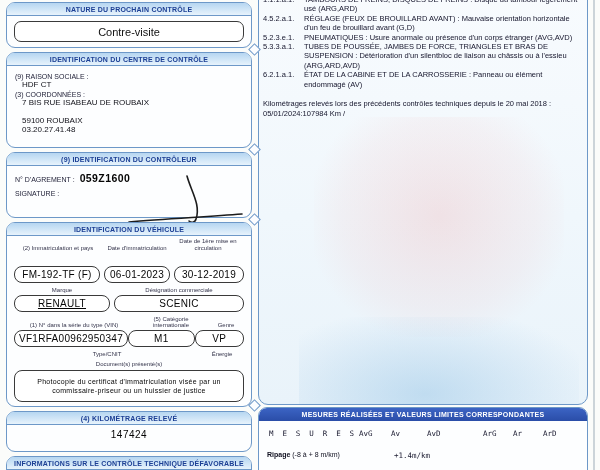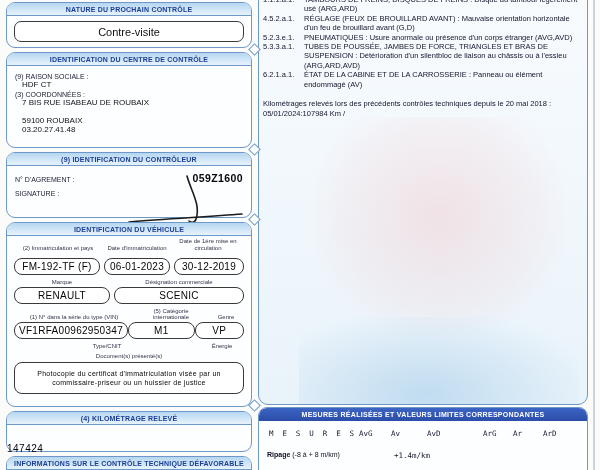--- a/index.html
+++ b/index.html
@@ -126,52 +126,52 @@
     <div class="lbl" style="margin-top:2px;">(3) COORDONNÉES :</div>
     <div class="txt8" style="margin-left:7px;">7 BIS RUE ISABEAU DE ROUBAIX</div>
     <div class="txt8" style="margin-left:7px; margin-top:9px;">59100 ROUBAIX</div>
     <div class="txt8" style="margin-left:7px;">03.20.27.41.48</div>
   </div>
 </div>
 
 <div class="sec" style="top:152px; height:66px;">
   <div class="sec-h">(9) IDENTIFICATION DU CONTRÔLEUR</div>
   <div style="padding:6px 8px; position:relative; height:51px;">
-    <div style="display:flex; align-items:baseline; gap:5px;justify-content:space-between;">
+    <div style="display:flex; align-items:baseline; gap:5px;">
       <span class="lbl">N° D'AGREMENT :</span>
       <span class="val-bold">059Z1600</span>
     </div>
     <div class="lbl" style="margin-top:6px;">SIGNATURE :</div>
     <svg class="sig" width="128" height="50" viewBox="0 0 128 50">
       <path d="M70,2 C74,17 84,31 79,45 C78,49 74,49 72,47" fill="none" stroke="#1c1c1c" stroke-width="1.6" stroke-linecap="round"></path>
       <path d="M12,48 C45,45 86,43 125,40" fill="none" stroke="#1c1c1c" stroke-width="1.6" stroke-linecap="round"></path>
     </svg>
   </div>
 </div>
 
 <div class="sec" style="top:222px; height:185px;">
   <div class="sec-h">IDENTIFICATION DU VÉHICULE</div>
 
   <div class="vrow" style="margin-top:2px;">
     <div class="lbl-tiny" style="width:88px;">(2) Immatriculation et pays</div>
     <div class="lbl-tiny" style="width:66px;">Date d'immatriculation</div>
     <div class="lbl-tiny" style="width:72px;">Date de 1ère mise en circulation</div>
   </div>
-  <div class="vrow" style="margin-top:7px;">
+  <div class="vrow" style="margin-top:15px;">
     <div class="vbox" style="width:86px;">FM-192-TF (F)</div>
     <div class="vbox" style="width:66px;">06-01-2023</div>
     <div class="vbox" style="width:70px;">30-12-2019</div>
   </div>
 
   <div class="vrow" style="margin-top:4px;">
     <div class="lbl-tiny" style="width:96px;">Marque</div>
     <div class="lbl-tiny" style="width:130px;">Désignation commerciale</div>
   </div>
   <div class="vrow" style="margin-top:1px;">
-    <div class="vbox" style="width:96px;">RENAULT</div>
+    <div class="vbox" style="width:96px;text-decoration:underline;">RENAULT</div>
     <div class="vbox" style="width:130px;">SCENIC</div>
   </div>
 
   <div class="vrow" style="margin-top:4px;">
     <div class="lbl-tiny" style="width:120px;">(1) N° dans la série du type (VIN)</div>
     <div class="lbl-tiny" style="width:70px;">(5) Catégorie internationale</div>
     <div class="lbl-tiny" style="width:36px;">Genre</div>
   </div>
   <div class="vrow" style="margin-top:1px;">
     <div class="vbox" style="width:120px;">VF1RFA00962950347</div>
@@ -183,21 +183,21 @@
     <div class="lbl-tiny" style="width:186px;">Type/CNIT</div>
     <div class="lbl-tiny" style="width:44px;">Énergie</div>
   </div>
 
   <div class="lbl-tiny" style="margin-top:4px;">Document(s) présenté(s)</div>
   <div class="vbox" style="margin:2px 7px 0 7px; height:32px; font-size:7px; white-space:normal; text-align:center; padding:0 10px; line-height:9px;">Photocopie du certificat d'immatriculation visée par un commissaire-priseur ou un huissier de justice</div>
 </div>
 
 <div class="sec" style="top:411px; height:41px;">
   <div class="sec-h">(4) KILOMÉTRAGE RELEVÉ</div>
-  <div style="text-align:left; padding-top:18px; font-size:10px; letter-spacing:.5px; color:#050505;">147424</div>
+  <div style="text-align:center; padding-top:4px; font-size:10px; letter-spacing:.5px; color:#050505;">147424</div>
 </div>
 
 <div class="sec" style="top:456px; height:24px;">
   <div class="sec-h">INFORMATIONS SUR LE CONTRÔLE TECHNIQUE DÉFAVORABLE</div>
 </div>
 
 <div class="dia" style="left:250px; top:45px;"></div>
 <div class="dia" style="left:250px; top:145px;"></div>
 <div class="dia" style="left:250px; top:215px;"></div>
 <div class="dia" style="left:250px; top:401px;"></div>

